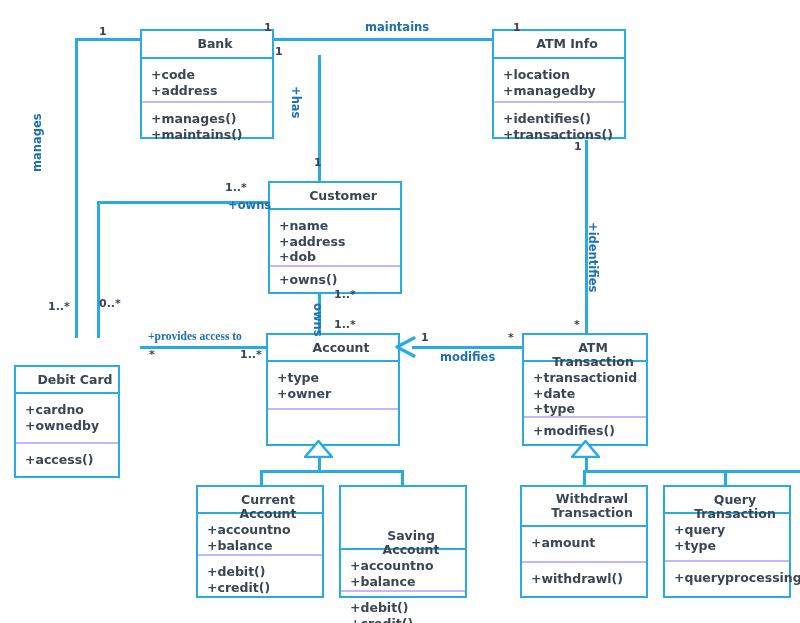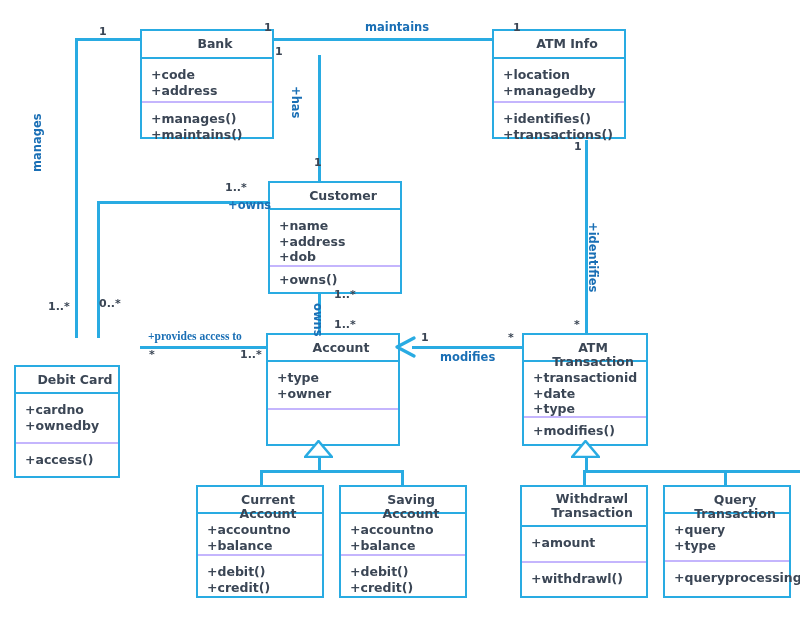--- a/index.html
+++ b/index.html
@@ -170,21 +170,21 @@
 
   <div class="uml-class" style="left:196px;top:485px;width:128px;height:113px;">
     <div class="cls-name" style="height:27px;">Current Account</div>
     <div class="cls-attrs" style="height:42px;">+accountno
 +balance</div>
     <div class="cls-ops" style="height:40px;">+debit()
 +credit()</div>
   </div>
 
   <div class="uml-class" style="left:339px;top:485px;width:128px;height:113px;">
-    <div class="cls-name" style="height:27px;">Saving Account</div>
+    <div class="cls-name" style="height:27px;margin-top:36px;">Saving Account</div>
     <div class="cls-attrs" style="height:42px;">+accountno
 +balance</div>
     <div class="cls-ops" style="height:40px;">+debit()
 +credit()</div>
   </div>
 
   <div class="uml-class" style="left:520px;top:485px;width:128px;height:113px;">
     <div class="cls-name" style="height:40px;padding-top:5px;">Withdrawl
 Transaction</div>
     <div class="cls-attrs" style="height:36px;">+amount</div>

